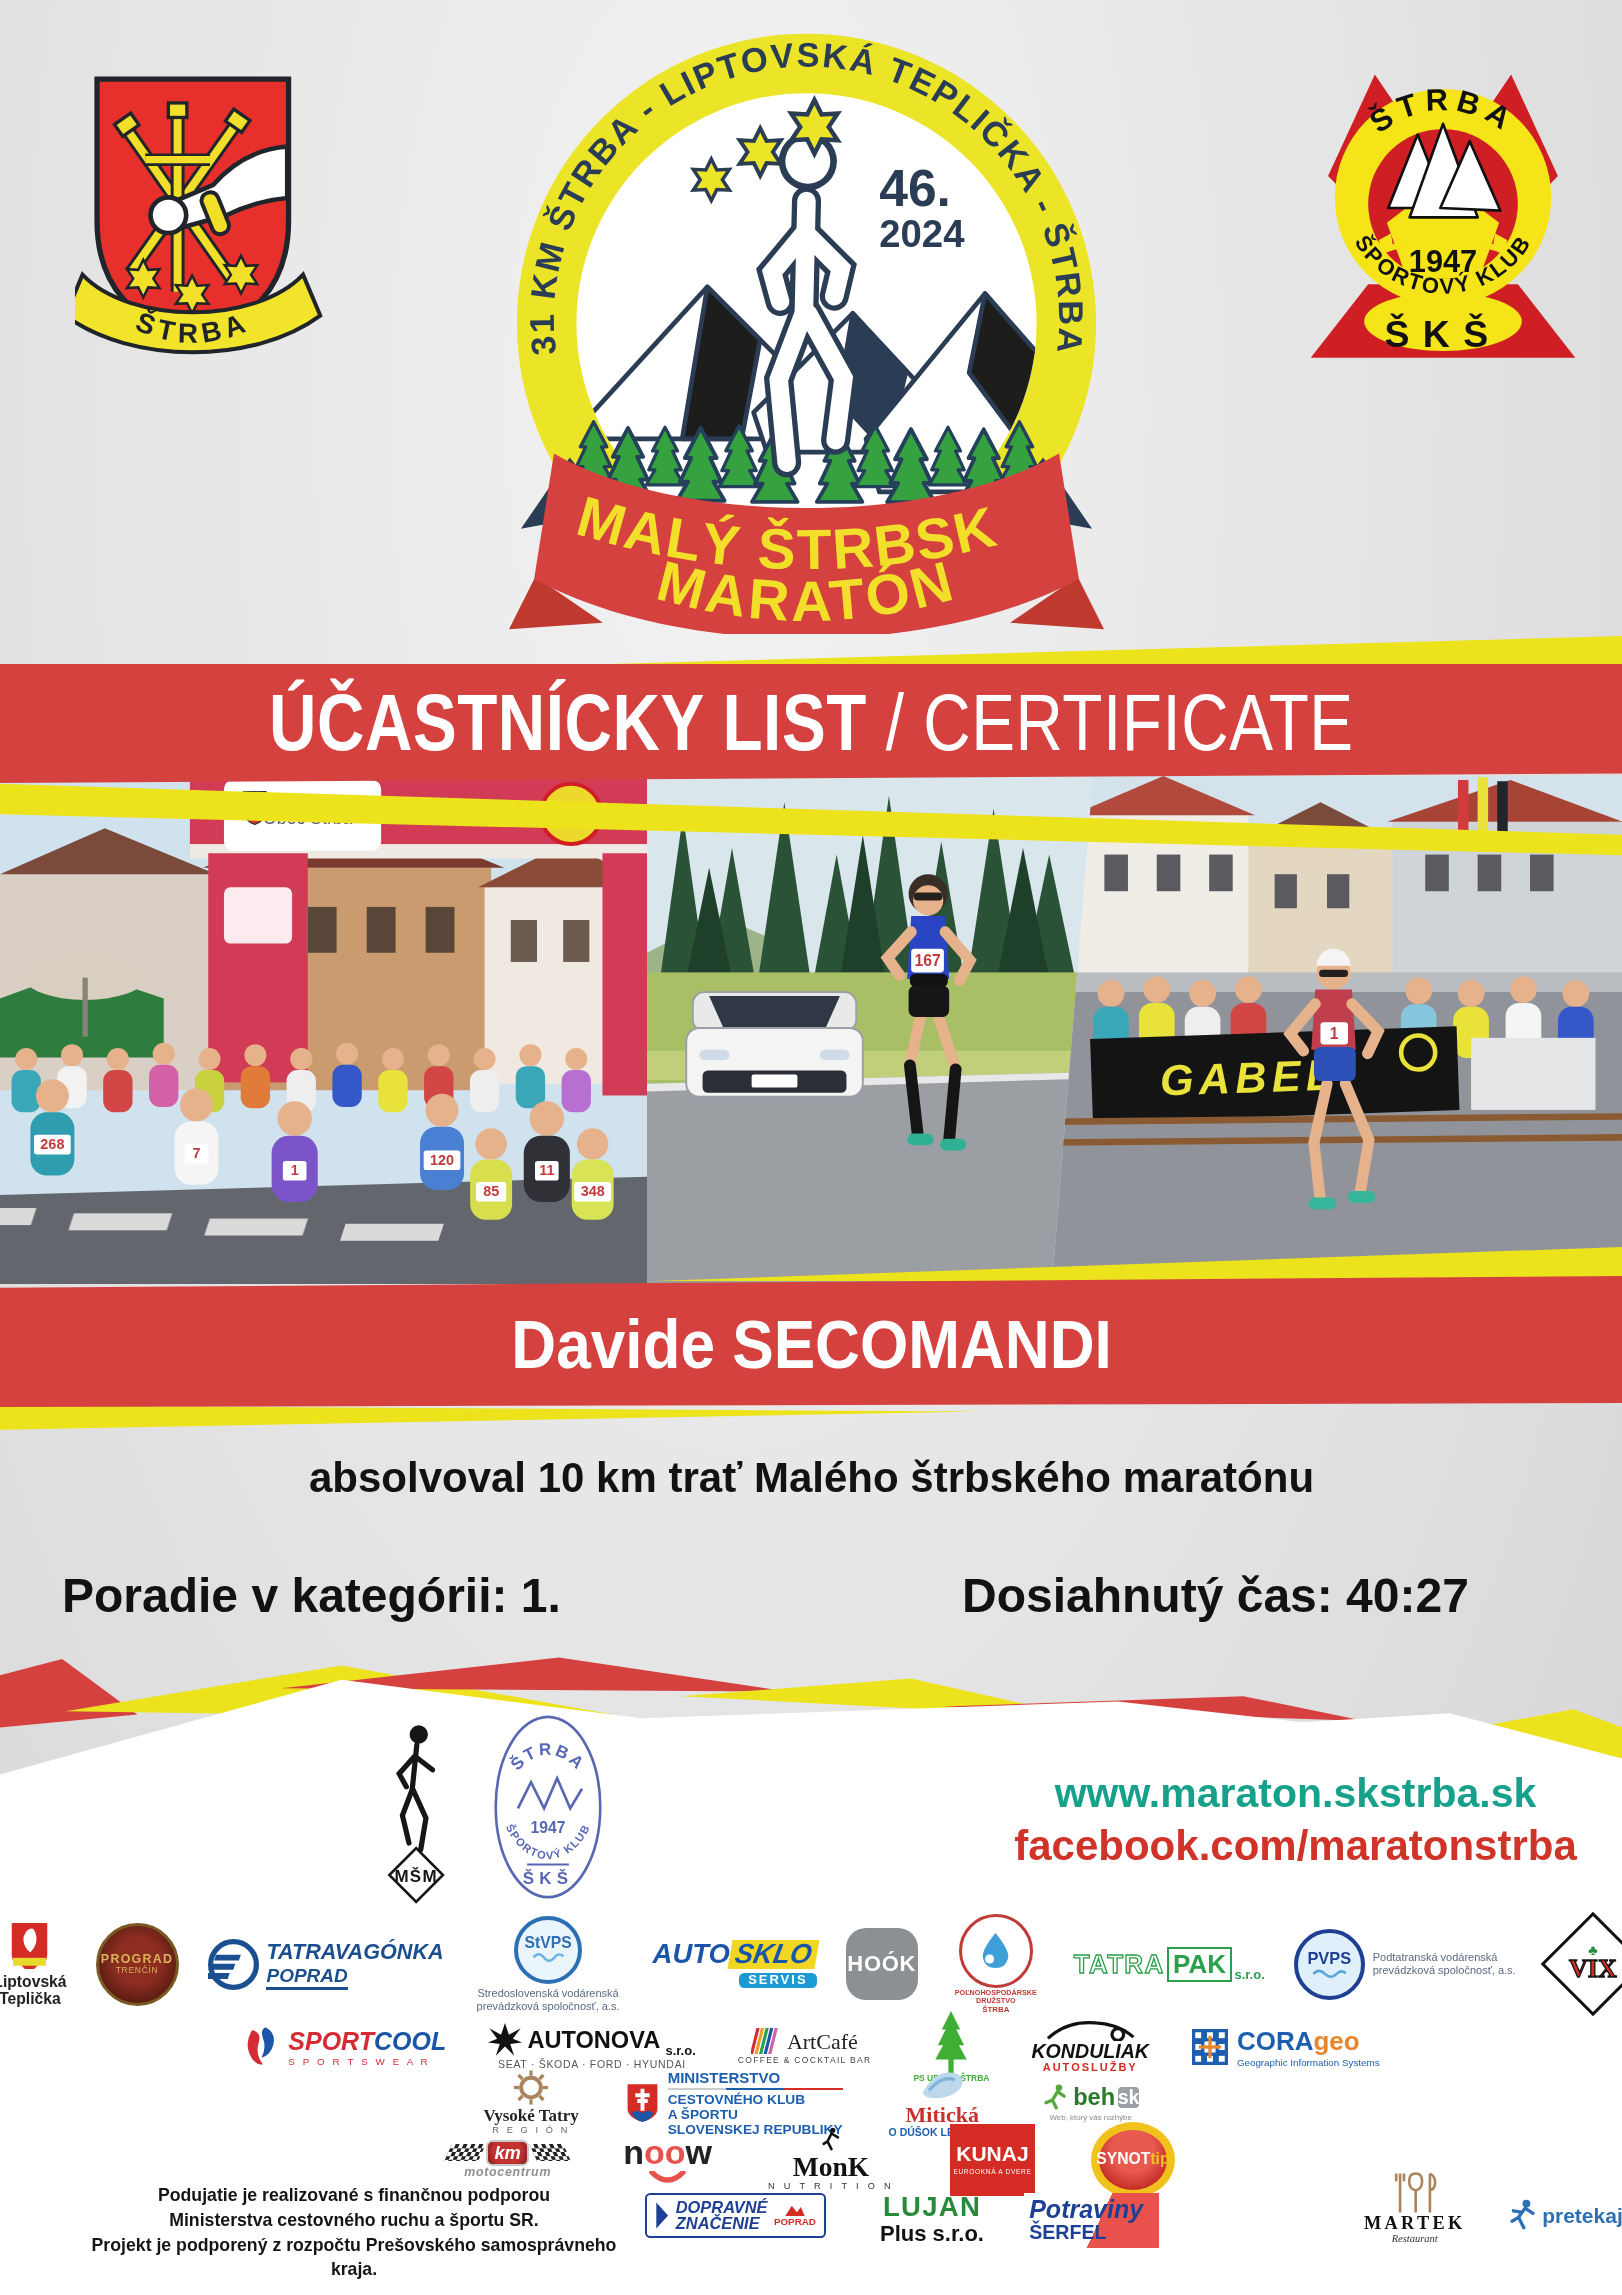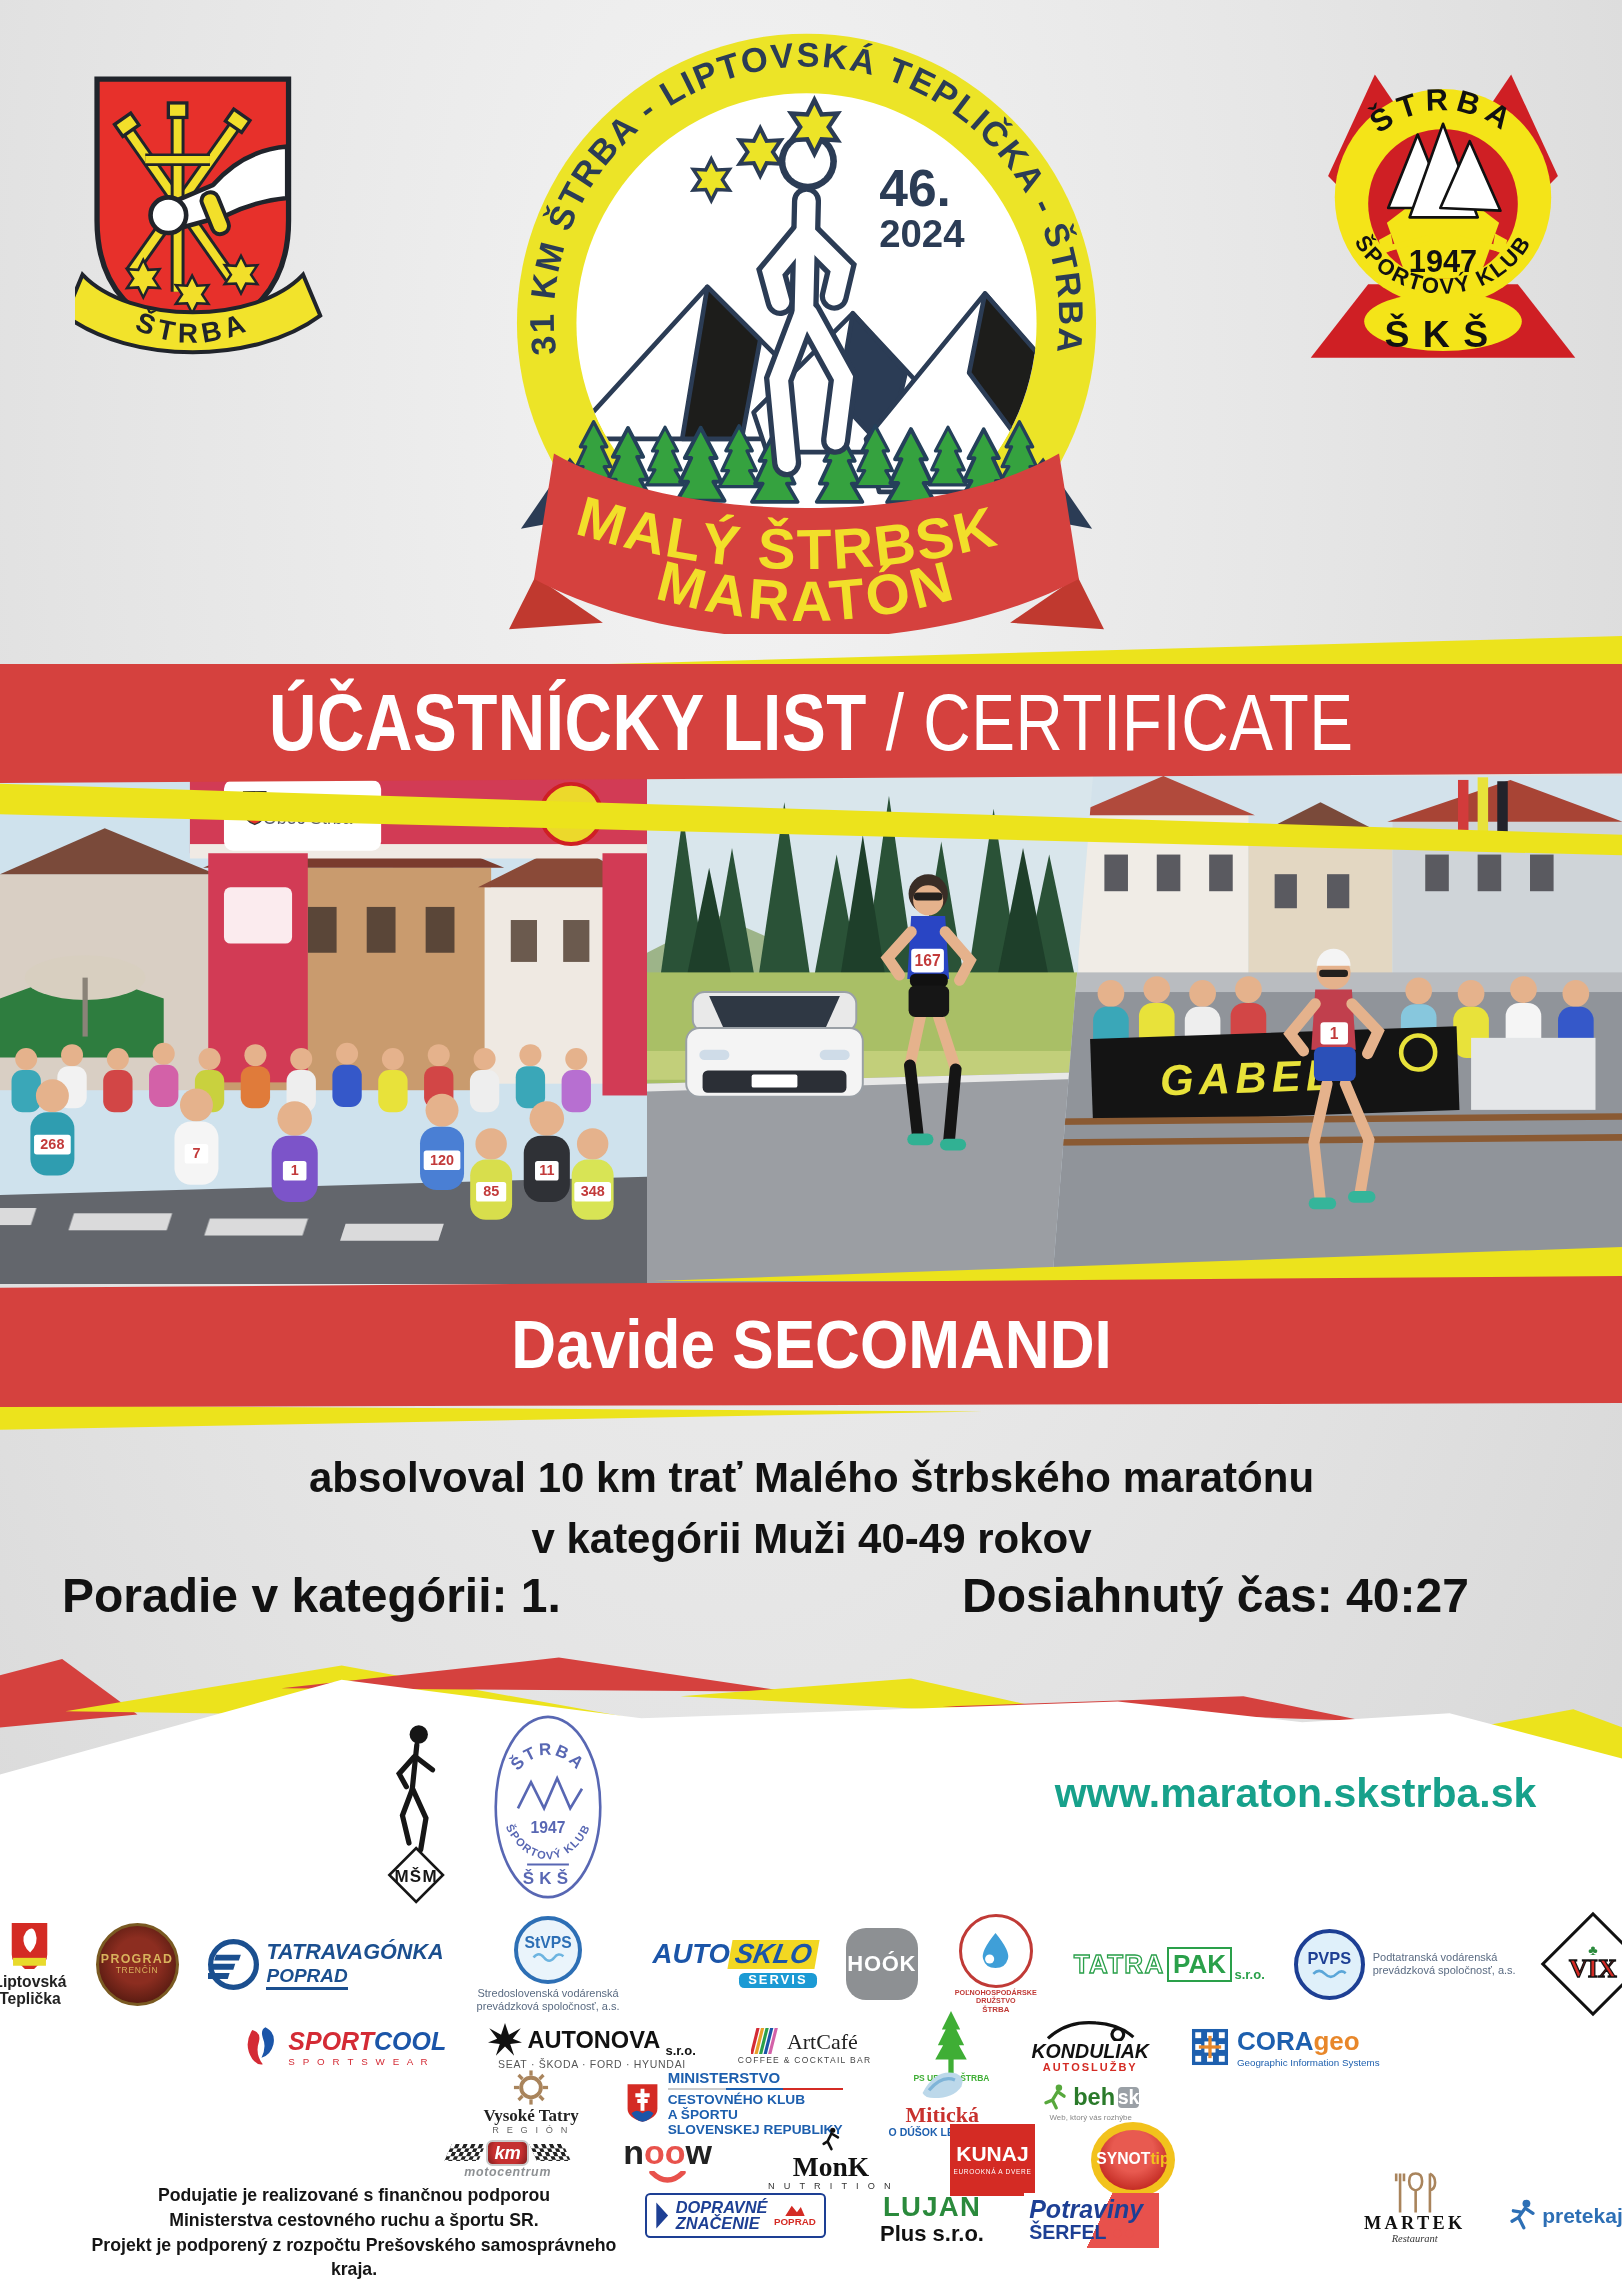--- a/index.html
+++ b/index.html
@@ -393,21 +393,20 @@
 
   <div class="abs wedge" style="left:0;top:776px;width:1623px;height:98px;clip-path:polygon(0 8%,100% 60%,100% 81%,0 39%);z-index:3"></div>
 
   <div class="abs wedge" style="left:654px;top:1247px;width:968px;height:34px;clip-path:polygon(0 100%,100% 0,100% 100%);z-index:4"></div>
   <div class="abs wedge" style="left:0;top:1400px;width:982px;height:33px;clip-path:polygon(0 16%,100% 35%,0 90%);z-index:5"></div>
   <div class="abs band band2 cx">
     <div class="t sqz9">Davide SECOMANDI</div>
   </div>
 
   <div class="abs cx res" style="top:1454px;font-size:42px">absolvoval 10 km trať Malého štrbského maratónu</div>
-  <div class="abs cx res" style="top:1515px;font-size:42px">v kategórii Muži 40-49 rokov</div>
   <div class="abs res" style="left:62px;top:1568px;font-size:48px;font-weight:700">
     <span>Poradie v kategórii:</span>
     <span>1.</span>
   </div>
   <div class="abs res" style="left:962px;top:1568px;font-size:48px;font-weight:700">
     <span>Dosiahnutý čas:</span>
     <span>40:27</span>
   </div>
 
   <svg class="abs" viewBox="0 0 2480 320" style="left:0;top:1623px;width:1623px;height:209px;z-index:2" preserveAspectRatio="none">
@@ -444,20 +443,21 @@
     <polyline points="44,152 64,112 84,152 104,106 124,152 142,122" fill="none" stroke="#3b4da6" stroke-width="4"></polyline>
     <text font-size="26" font-weight="700" fill="#3b4da6" letter-spacing="4"><textPath href="#stTop" startOffset="50%" text-anchor="middle">ŠTRBA</textPath></text>
     <text x="90" y="190" font-size="24" font-weight="700" fill="#3b4da6" text-anchor="middle">1947</text>
     <text font-size="17" font-weight="700" fill="#3b4da6" letter-spacing="2"><textPath href="#stBot" startOffset="50%" text-anchor="middle">ŠPORTOVÝ KLUB</textPath></text>
     <line x1="58" y1="238" x2="122" y2="238" stroke="#3b4da6" stroke-width="3"></line>
     <text x="90" y="268" font-size="26" font-weight="700" fill="#3b4da6" letter-spacing="8" text-anchor="middle">ŠKŠ</text>
   </svg>
 
   <div class="abs" style="left:1001px;top:1770px;width:589px;text-align:center;z-index:8">
     <div style="font-size:41px;font-weight:700;color:#17a18b">www.maraton.skstrba.sk</div>
+    <div style="font-size:42px;font-weight:700;color:#d03328;margin-top:5.2px">facebook.com/maratonstrba</div>
   </div>
 
   <div class="abs sprow" style="top:1905px;height:118px;gap:29px">
     <div class="sp">
       <svg width="41" height="50" viewBox="0 0 62 76">
           <path d="M4,3 h54 v48 q0,14 -14,16 l-6,6 h-14 l-6,-6 q-14,-2 -14,-16 Z" fill="#d42b24"></path>
           <rect x="6" y="56" width="50" height="12" fill="#e8da2c"></rect>
           <path d="M26,16 q10,-10 14,2 q6,16 -8,30 q-12,-10 -10,-24 Z" fill="#fff"></path>
         </svg>
       <div style="font-size:15.7px;font-weight:700;color:#222;text-align:center">

